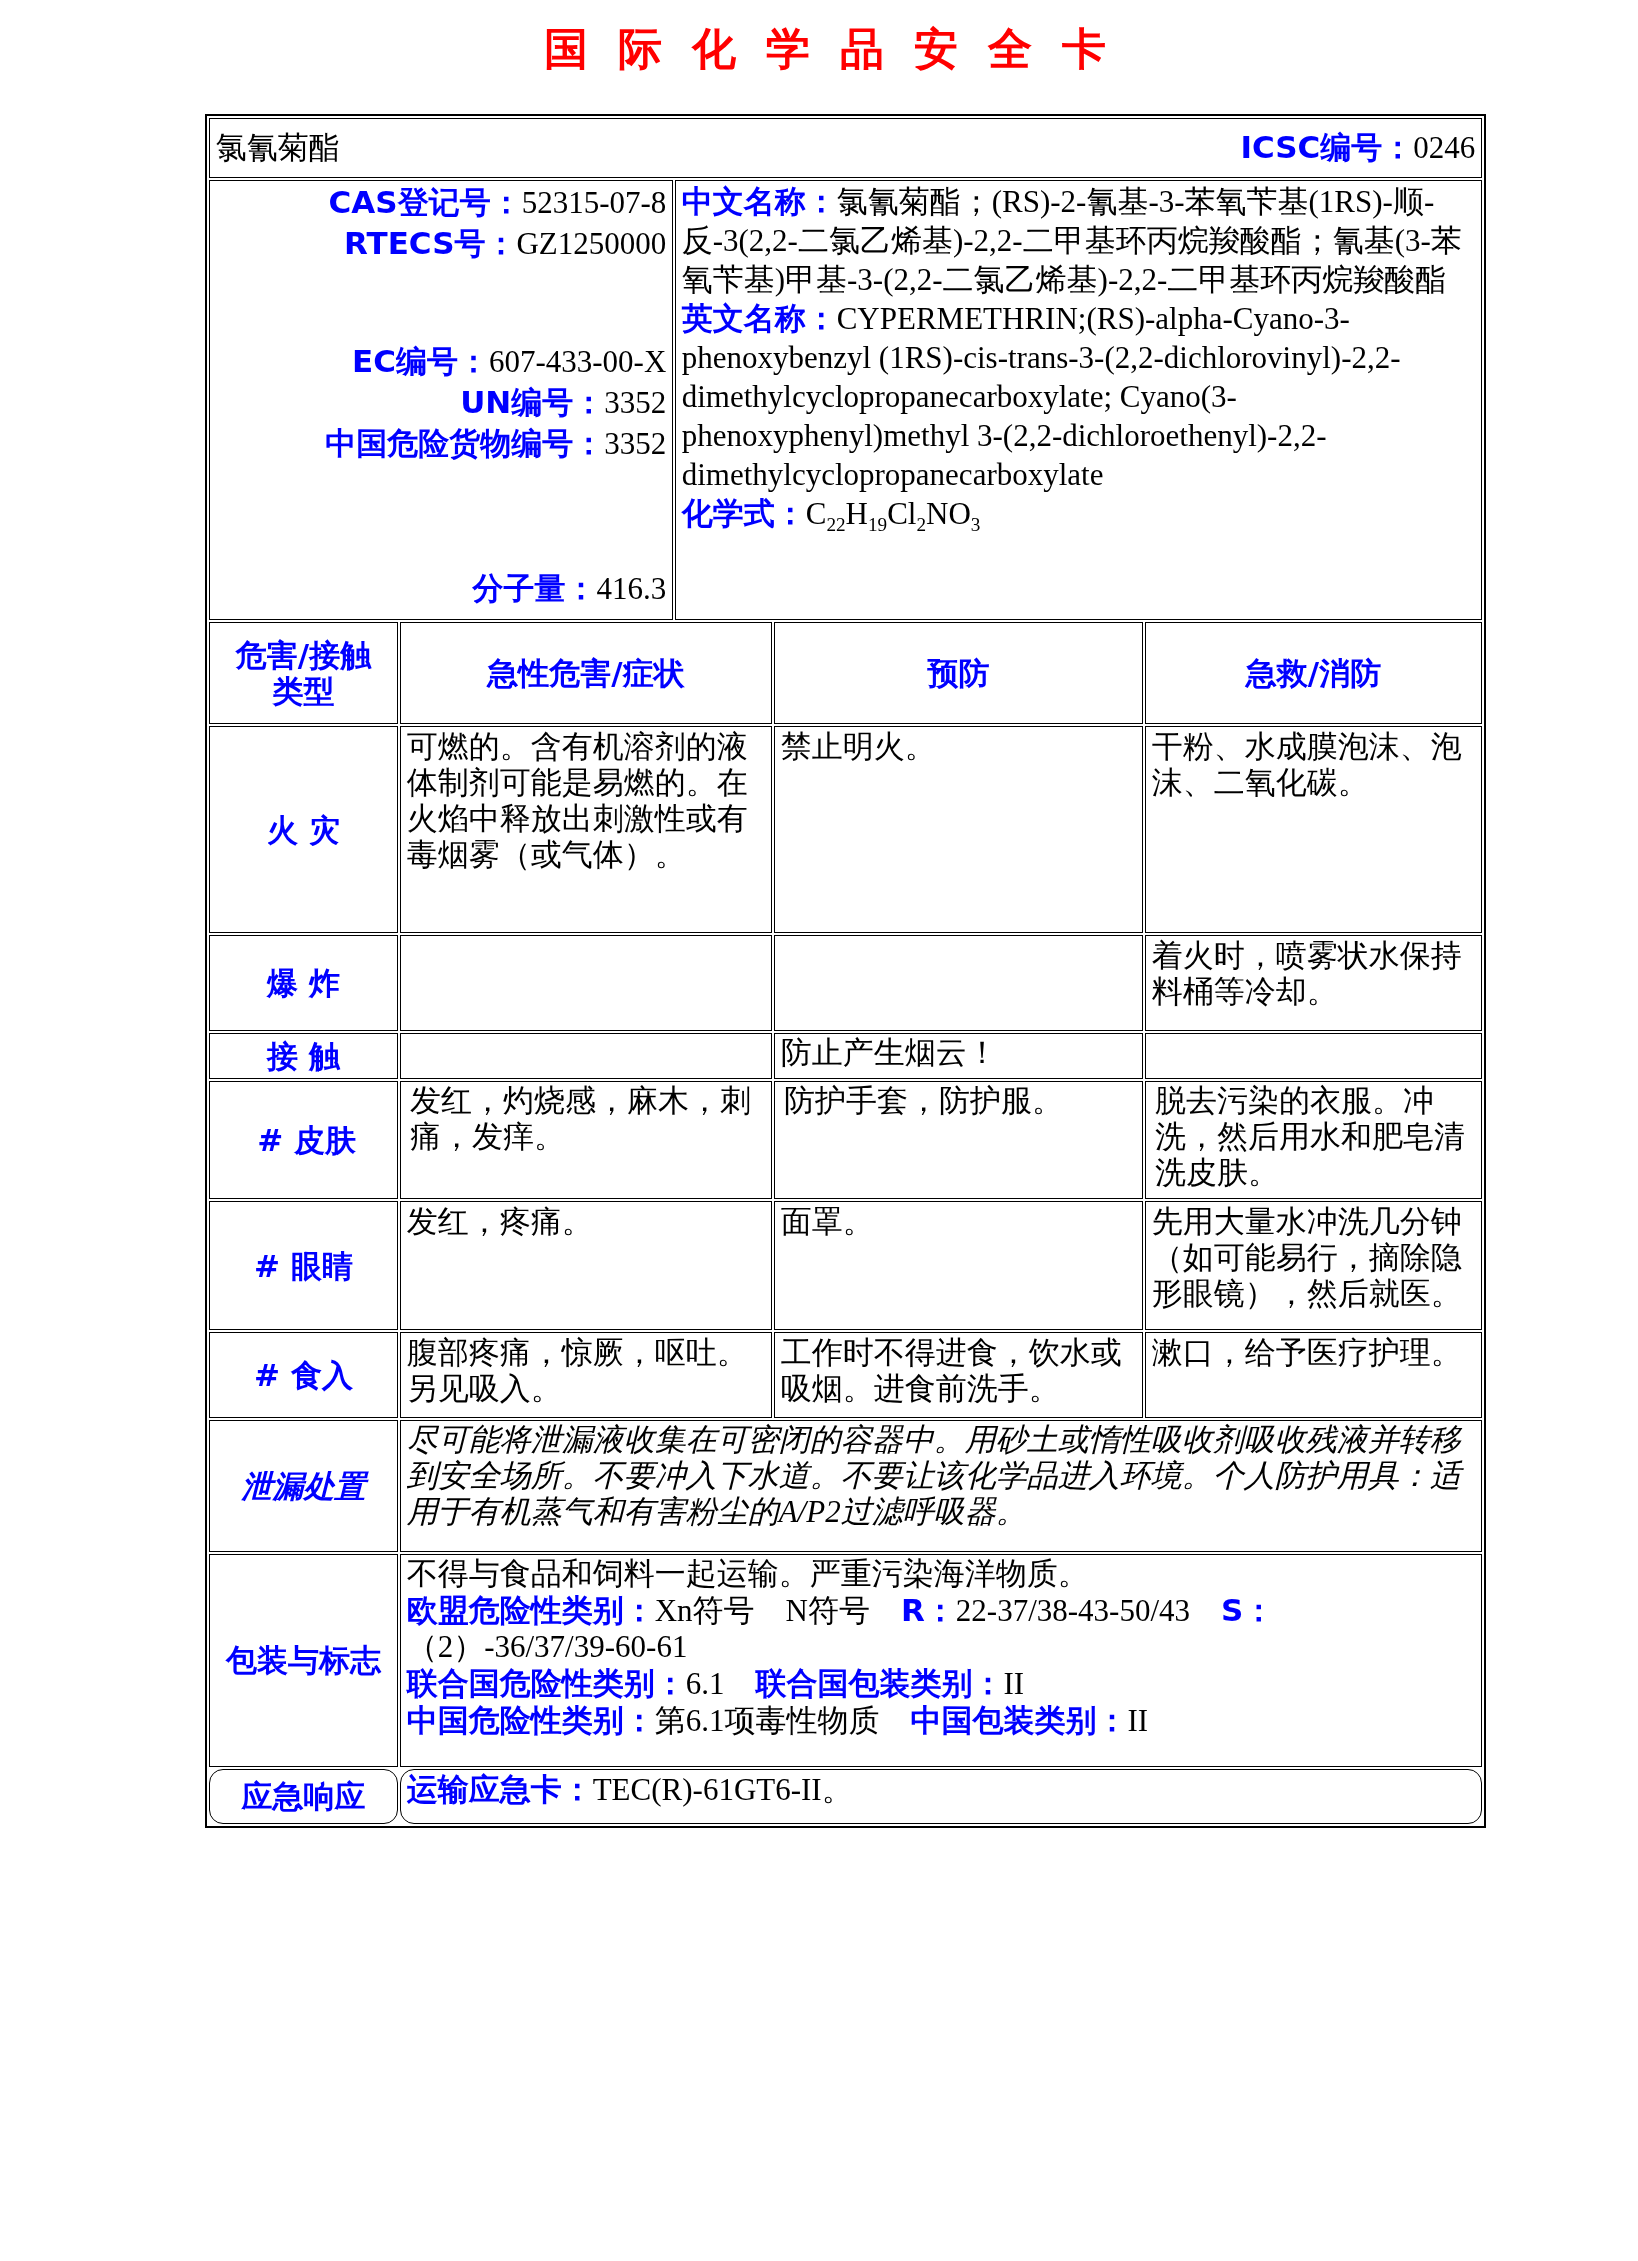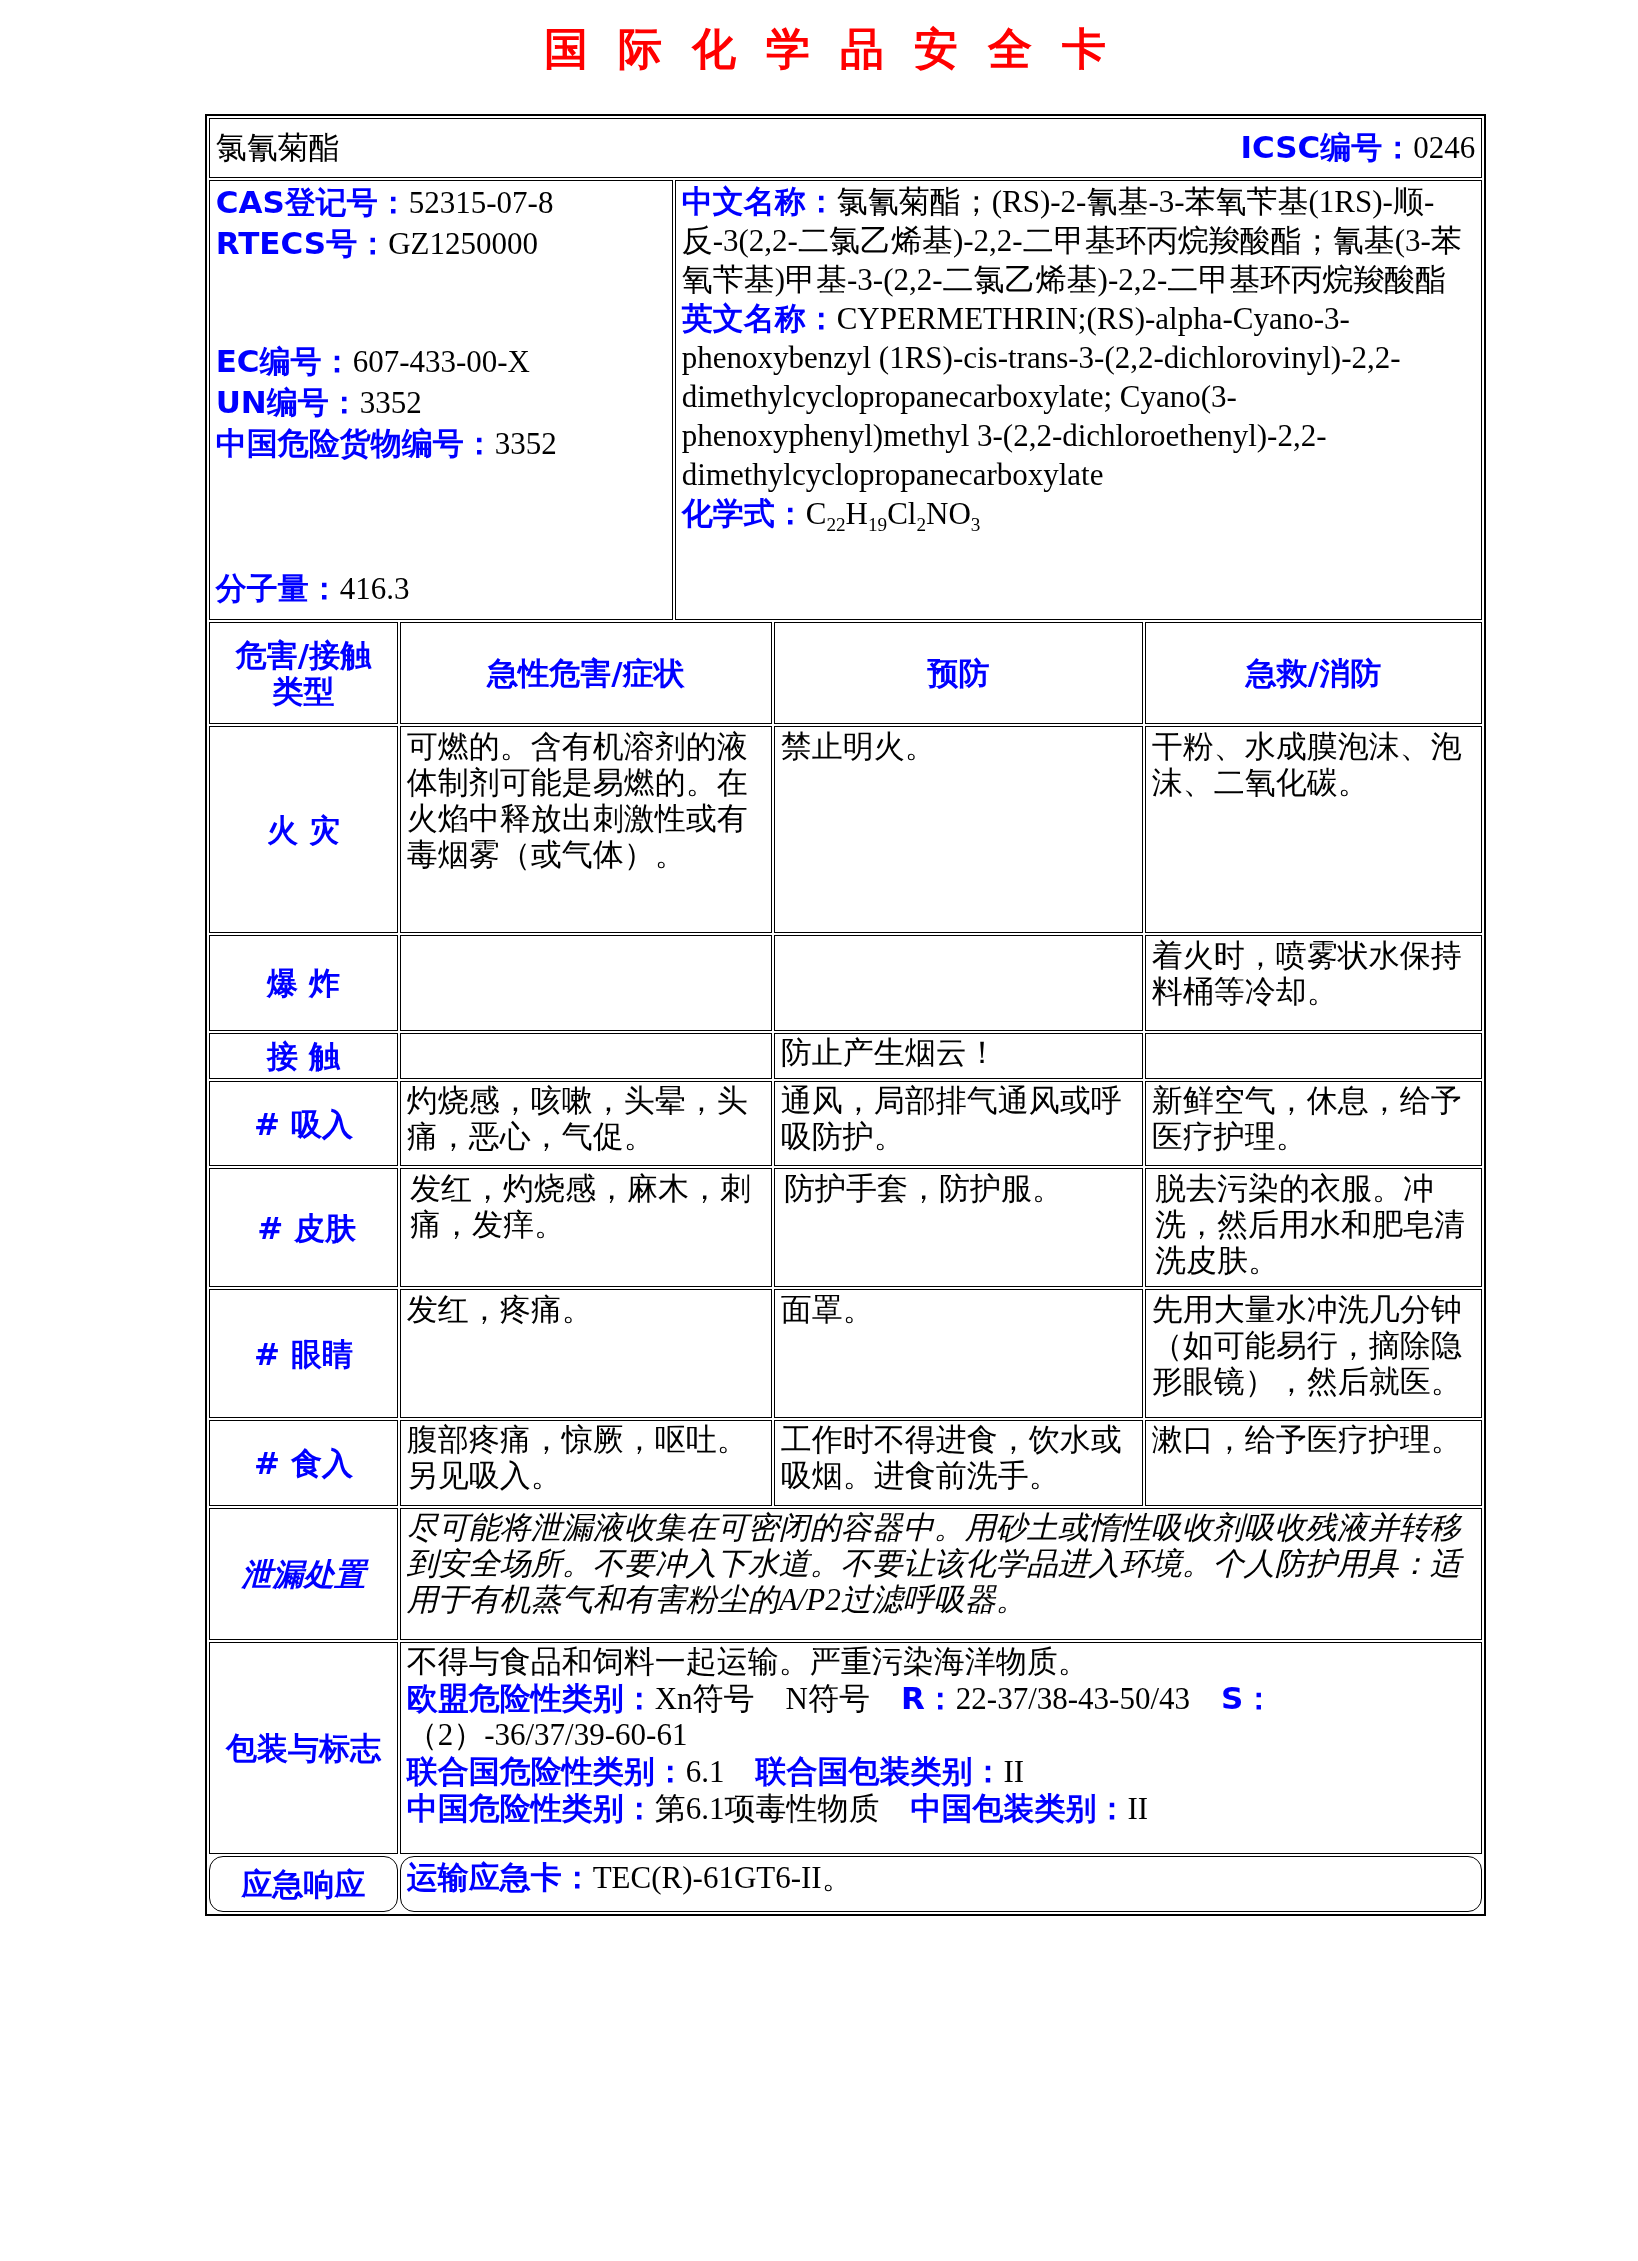--- a/index.html
+++ b/index.html
@@ -26,21 +26,21 @@
   tr.r-cont td{height:41px;}
   tr.r-inh td{height:81px;}
   tr.r-skin td{height:114px;padding-left:9px;}
   tr.r-eye td{height:124px;}
   tr.r-ing td{height:81px;}
   tr.r-spill td{height:127px;font-style:italic;}
   tr.r-pack td{height:208px;}
   tr.r-emer td{height:51px;border-radius:14px;}
   tr.r-store td{height:80px;}
   .name-row{display:flex;justify-content:space-between;align-items:center;}
-  .info-left{display:flex;flex-direction:column;min-height:427px;line-height:40px;}
+  .info-left{display:flex;flex-direction:column;min-height:427px;line-height:40px;text-align:right;}
   .gap-2l{height:77px;flex:0 0 auto;}
   .grow{flex:1 1 auto;}
   .info-right p{margin:0;line-height:39px;}
   sub{font-size:62%;line-height:0;}
   .rich-line{margin:0;}
 </style>
 </head>
 <body>
 
 <div class="page-title">国际化学品安全卡</div>
@@ -110,26 +110,20 @@
     <td>着火时，喷雾状水保持料桶等冷却。</td>
   </tr>
 
   <tr class="r-cont">
     <td class="lab blue">接 触</td>
     <td colspan="2"></td>
     <td>防止产生烟云！</td>
     <td></td>
   </tr>
 
-  <tr class="r-inh">
-    <td class="lab blue"># 吸入</td>
-    <td colspan="2">灼烧感，咳嗽，头晕，头痛，恶心，气促。</td>
-    <td>通风，局部排气通风或呼吸防护。</td>
-    <td>新鲜空气，休息，给予医疗护理。</td>
-  </tr>
 
   <tr class="r-skin">
     <td class="lab blue"># 皮肤</td>
     <td colspan="2">发红，灼烧感，麻木，刺痛，发痒。</td>
     <td>防护手套，防护服。</td>
     <td>脱去污染的衣服。冲洗，然后用水和肥皂清洗皮肤。</td>
   </tr>
 
   <tr class="r-eye">
     <td class="lab blue"># 眼睛</td>

